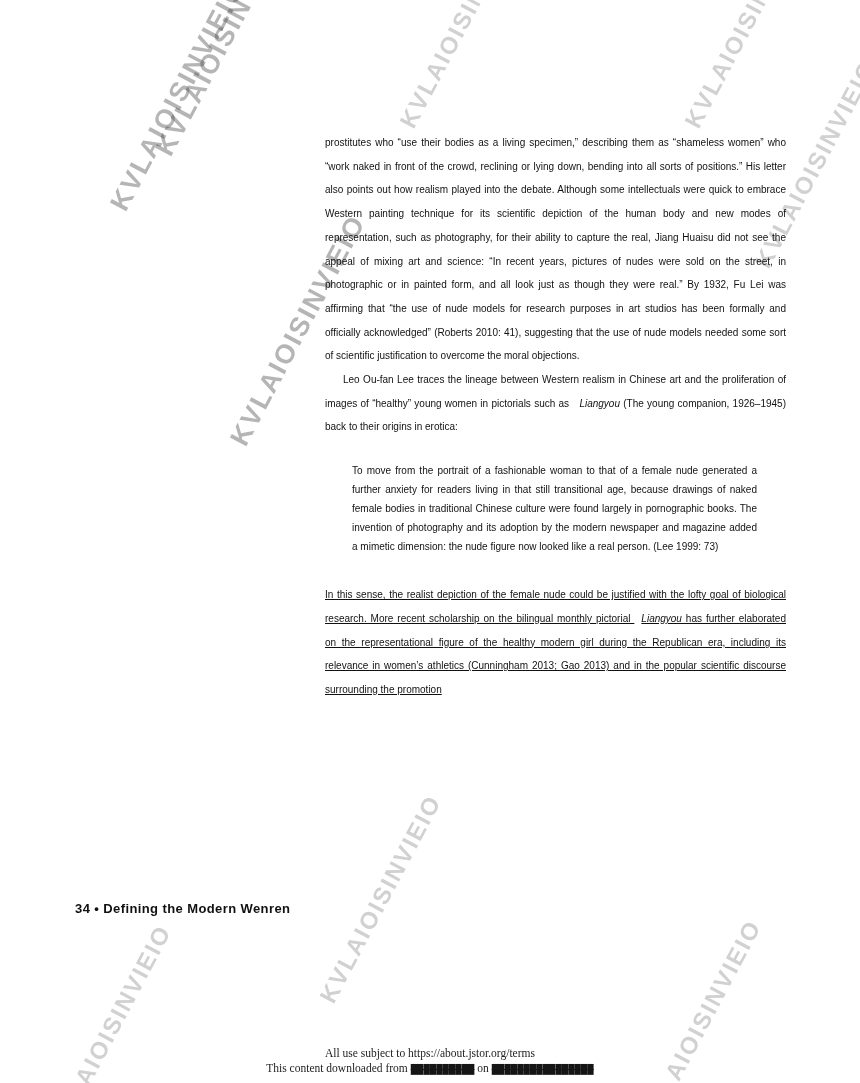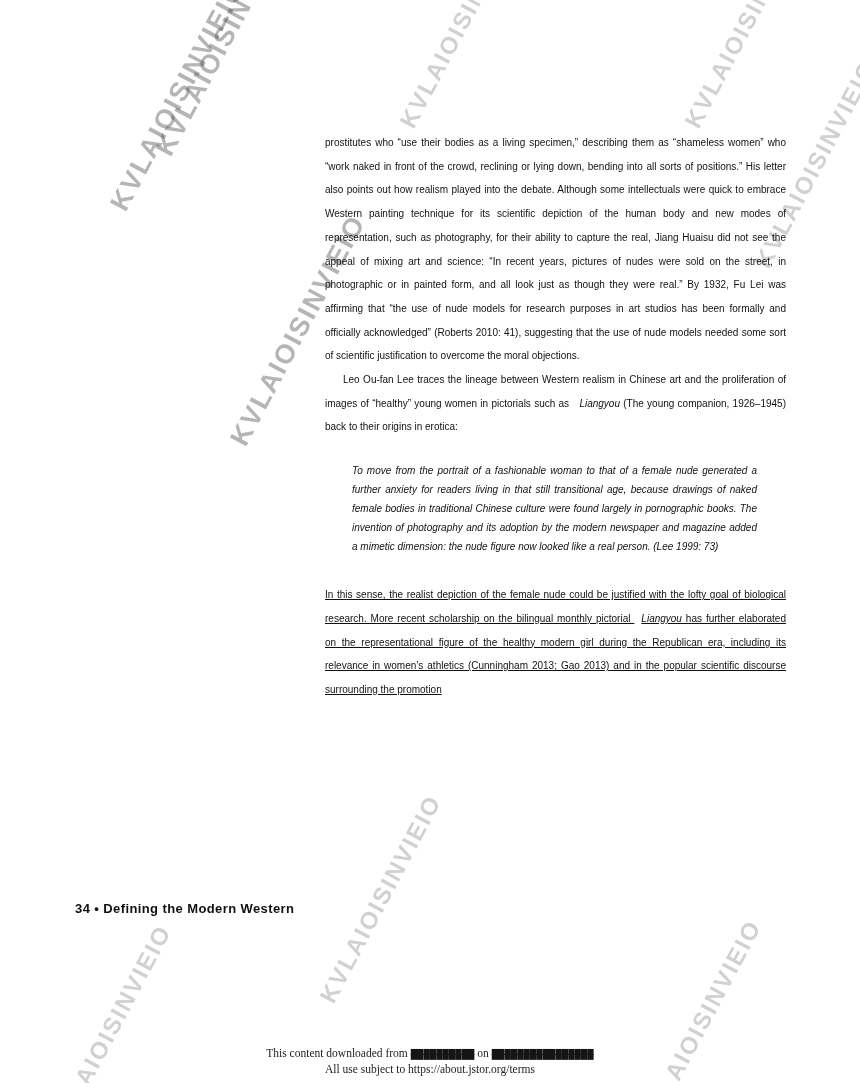--- a/index.html
+++ b/index.html
@@ -39,21 +39,20 @@
     color: #111111;
   }
   .text-block p { margin: 0; }
   .para.indented { text-indent: 18px; }
   .quote {
     display: block;
     margin: 22px 0 0 27px;
     width: 405px;
     line-height: 19px;
     text-align: justify;
-    font-style: italic;
   }
   .after-quote { margin-top: 27px !important; text-decoration: underline; }
   .italic { font-style: italic; margin-left: 7px; }
 
   
   .running-footer {
     position: absolute;
     left: 75px;
     top: 901px;
     font-size: 13px;
@@ -112,29 +111,29 @@
     <blockquote class="quote">To move from the portrait of a fashionable woman to that of a female nude generated a further anxiety for readers living in that still transitional age, because drawings of naked female bodies in traditional Chinese culture were found largely in pornographic books. The invention of photography and its adoption by the modern newspaper and magazine added a mimetic dimension: the nude figure now looked like a real person. (Lee 1999: 73)</blockquote>
 
     <p class="para after-quote"><span>In this sense, the realist depiction of the female nude could be justified with the lofty goal of biological research. More recent scholarship on the bilingual monthly pictorial </span><span class="italic">Liangyou</span><span> has further elaborated on the representational figure of the healthy modern girl during the Republican era, including its relevance in women’s athletics (Cunningham 2013; Gao 2013) and in the popular scientific discourse surrounding the promotion</span></p>
 
   </main>
 
   <footer class="running-footer">
     <span>34</span>
     <span>•</span>
     <span class="title-italic">Defining the Modern</span>
-    <span>Western</span>
+    <span>Wenren</span>
   </footer>
 
   <div class="jstor-note">
+    <div>
+      <span>All use subject to</span>
+      <a class="terms-link">https://about.jstor.org/terms</a>
+    </div>
     <div>
       <span>This content downloaded from</span>
       <span class="redacted">██████████</span>
       <span>on</span>
       <span class="redacted">████████████████</span>
     </div>
-    <div>
-      <span>All use subject to</span>
-      <a class="terms-link">https://about.jstor.org/terms</a>
-    </div>
   </div>
 
 </div>
 
 </body></html>

